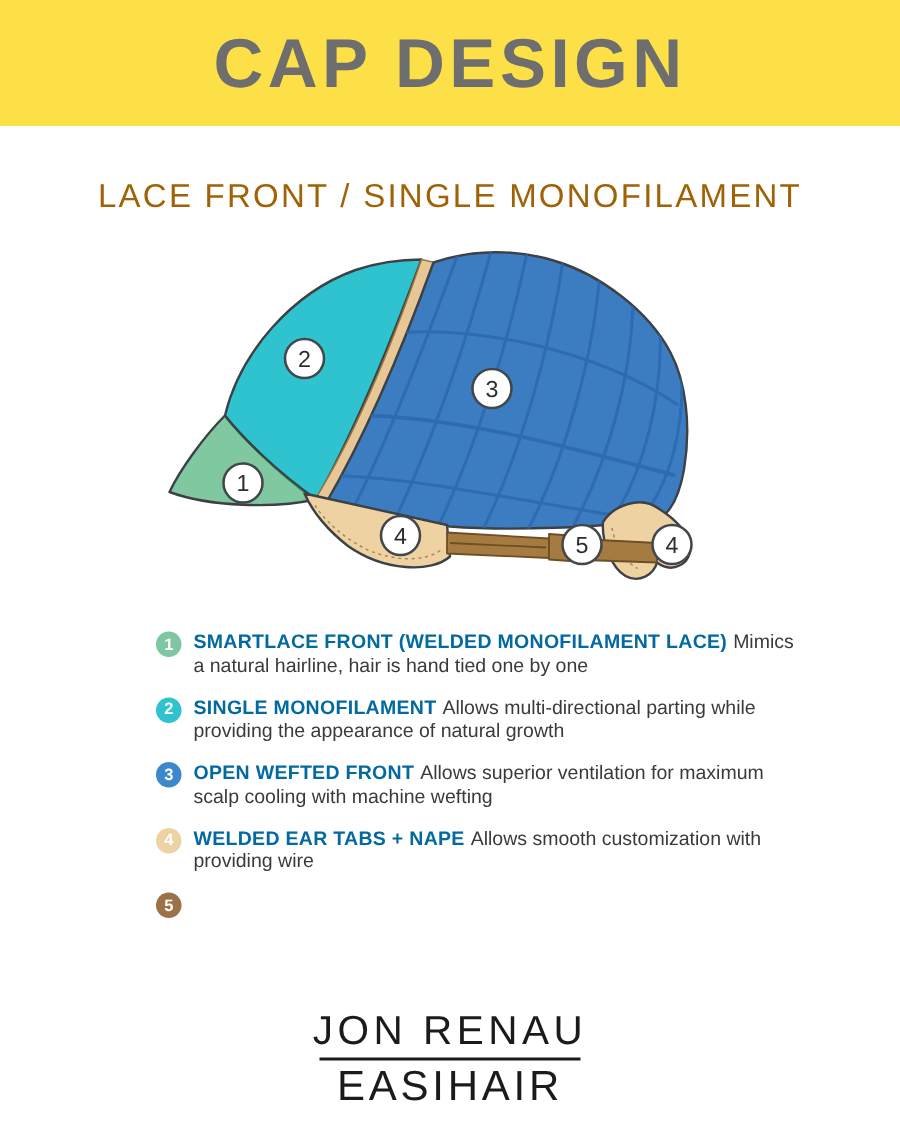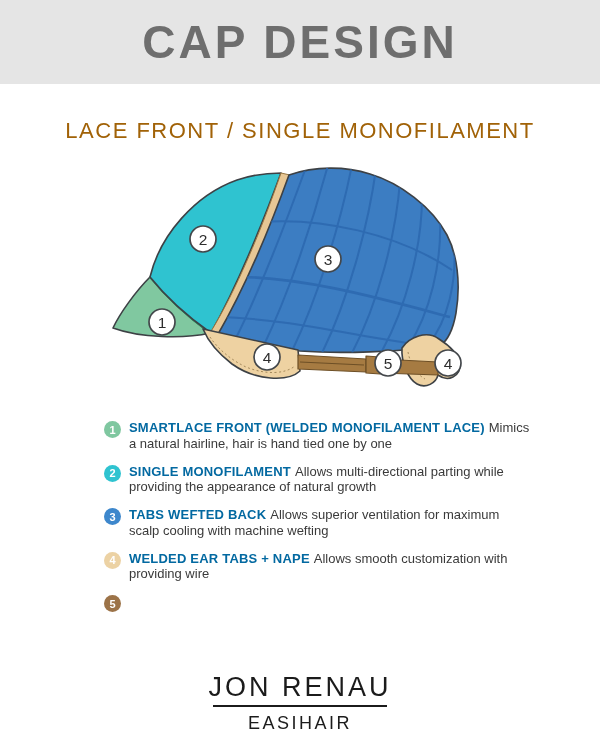--- a/index.html
+++ b/index.html
@@ -7,21 +7,21 @@
   body {
     width: 600px; height: 750px;
     background: #ffffff;
     font-family: "Liberation Sans", sans-serif;
   }
   .page { position: relative; width: 600px; height: 750px; overflow: hidden; background: #fff; }
 
   
   .header {
     position: absolute; top: 0; left: 0; width: 600px; height: 84px;
-    background: #e5e5e5;
+    background: #fde047;
     display: flex; align-items: center; justify-content: center;
   }
   .header-title {
     font-size: 46px; font-weight: 700; letter-spacing: 3px;
     color: #6e6e6e;
   }
 
   
   .subtitle {
     position: absolute; top: 118px; left: 0; width: 600px;
@@ -53,21 +53,21 @@
   }
   .ftext b { color: #0369a1; letter-spacing: 0.2px; margin-right: 4px; }
 
   
   .brand {
     position: absolute; top: 648px; left: 0; width: 600px;
     text-align: center; color: #1b1b1b; margin-top: 24px;
   }
   .brand-top { font-size: 27px; letter-spacing: 3px; line-height: 30px; }
   .brand-line { width: 174px; height: 0; border-top: 2px solid #1b1b1b; margin: 3px auto 2px auto; }
-  .brand-bottom { font-size: 18px; letter-spacing: 2.5px; line-height: 29px; }
+  .brand-bottom { font-size: 28px; letter-spacing: 2.5px; line-height: 29px; }
 </style>
 </head>
 <body>
 
 <div class="page">
 
   <div class="header">
     <div class="header-title">CAP DESIGN</div>
   </div>
 
@@ -150,21 +150,21 @@
     <div class="feature">
       <span class="fnum" style="background-color: rgb(127, 199, 160);">1</span>
       <p class="ftext"><b>SMARTLACE FRONT (WELDED MONOFILAMENT LACE)</b><span>Mimics a natural hairline, hair is hand tied one by one</span></p>
     </div>
     <div class="feature">
       <span class="fnum" style="background-color: rgb(47, 195, 208);">2</span>
       <p class="ftext"><b>SINGLE MONOFILAMENT</b><span>Allows multi-directional parting while providing the appearance of natural growth</span></p>
     </div>
     <div class="feature">
       <span class="fnum" style="background-color: rgb(61, 135, 204);">3</span>
-      <p class="ftext"><b>TABS WEFTED BACK</b><span>Allows superior ventilation for maximum scalp cooling with machine wefting</span></p>
+      <p class="ftext"><b>OPEN WEFTED FRONT</b><span>Allows superior ventilation for maximum scalp cooling with machine wefting</span></p>
     </div>
     <div class="feature">
       <span class="fnum" style="background-color: rgb(236, 210, 164);">4</span>
       <p class="ftext"><b>WELDED EAR TABS + NAPE</b><span>Allows smooth customization with providing wire</span></p>
     </div>
     <div class="feature">
       <span class="fnum" style="background-color: rgb(156, 115, 72);">5</span>
     </div>
   </div>
 

